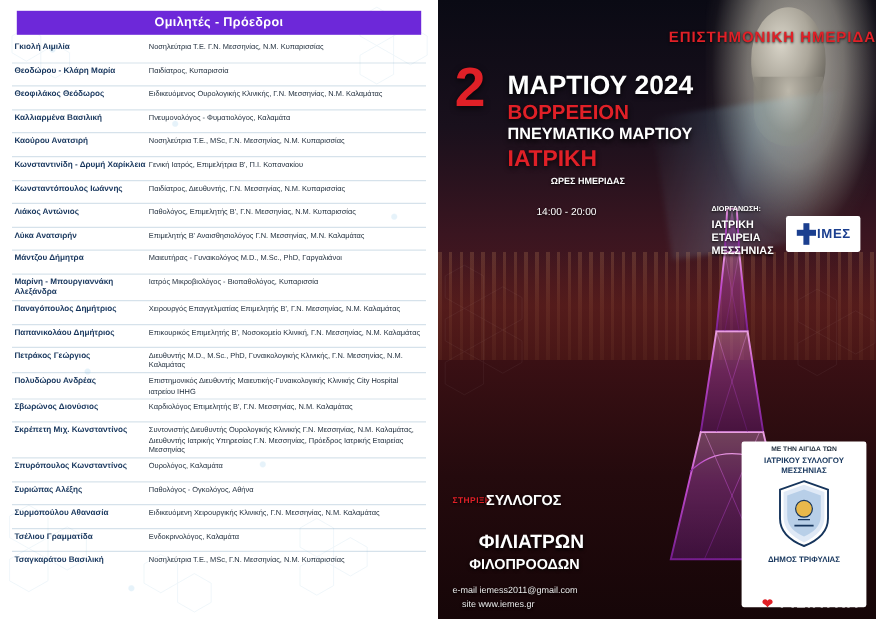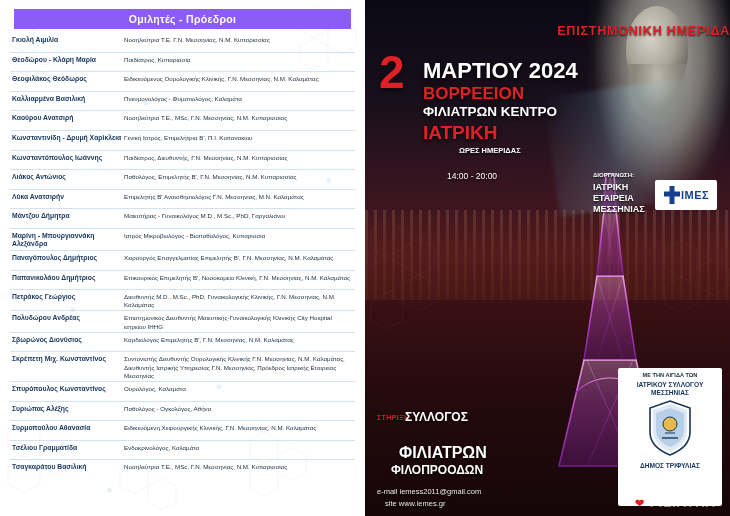--- a/index.html
+++ b/index.html
@@ -43,21 +43,21 @@
   .hexgrid {
     position: absolute;
     inset: 0;
     opacity: 0.5;
     pointer-events: none;
   }
   .header-bar {
     position: relative;
     margin: 9px 14px 0 14px;
     height: 20px;
-    background: #8b5cf6;
+    background: #6d28d9;
     display: flex;
     align-items: center;
     justify-content: center;
   }
   .header-bar span {
     color: #ffffff;
     font-size: 10.5px;
     font-weight: bold;
     letter-spacing: 0.3px;
   }
@@ -582,21 +582,21 @@
       </g>
     </svg>
 
     <div class="poster-top">
       <div class="line-science">ΕΠΙΣΤΗΜΟΝΙΚΗ ΗΜΕΡΙΔΑ</div>
     </div>
 
     <div class="bignum">2</div>
     <div class="date-line">ΜΑΡΤΙΟΥ 2024</div>
     <div class="venue1">ΒΟΡΡΕΕΙΟΝ</div>
-    <div class="venue2">ΦΙΛΙΑΤΡΩΝ ΚΕΝΤΡΟ</div>
+    <div class="venue2">ΠΝΕΥΜΑΤΙΚΟ ΜΑΡΤΙΟΥ</div>
     <div class="venue3">ΙΑΤΡΙΚΗ</div>
     <div class="hours-label">ΩΡΕΣ ΗΜΕΡΙΔΑΣ</div>
     <div class="hours-value">14:00 - 20:00</div>
 
     <div class="org-label">ΔΙΟΡΓΑΝΩΣΗ:</div>
     <div class="org-name" id="org-name">
         <div>ΙΑΤΡΙΚΗ</div>
         <div>ΕΤΑΙΡΕΙΑ</div>
         <div>ΜΕΣΣΗΝΙΑΣ</div>
       </div>

